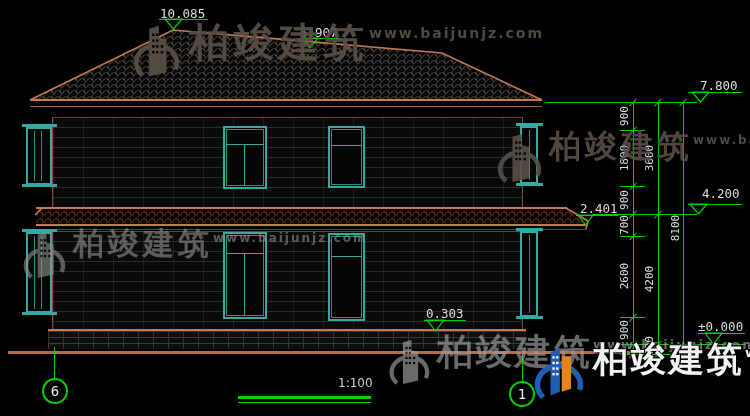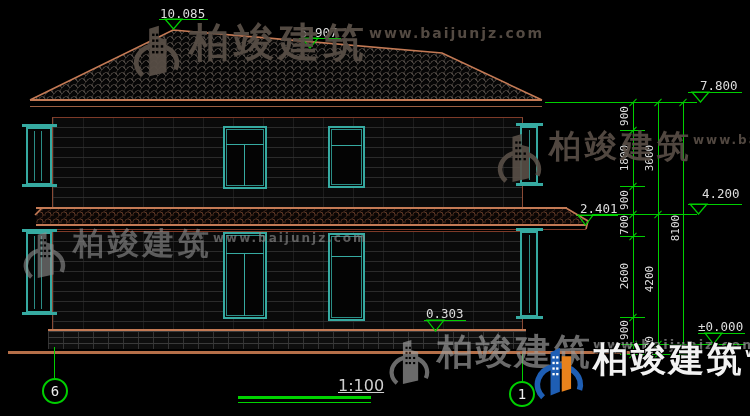--- a/index.html
+++ b/index.html
@@ -57,21 +57,21 @@
   .bay .edge{position:absolute;top:2px;bottom:2px;width:1px;background:var(--teal-dim);}
   
   .vtext{position:absolute;width:70px;height:12px;line-height:12px;text-align:center;
     transform:rotate(-90deg);font:11px "DejaVu Sans Mono",monospace;color:var(--wht);z-index:3;}
   .etext{position:absolute;font:12.5px "DejaVu Sans Mono",monospace;color:var(--wht);z-index:3;white-space:nowrap;text-align:center;}
   
   .bubble{position:absolute;width:26px;height:26px;border:2px solid var(--grn);border-radius:50%;
     color:#eee;font:14px "DejaVu Sans Mono",monospace;display:flex;align-items:center;justify-content:center;z-index:3;}
   #title{position:absolute;left:238px;top:371px;color:#f2f2f2;font-weight:bold;font-size:20px;
     letter-spacing:1px;z-index:4;white-space:nowrap;}
-  #title-scale{position:absolute;left:338px;top:376px;color:#cfcfcf;font-size:16px;z-index:4;text-decoration:underline;}
+  #title-scale{position:absolute;left:338px;top:376px;color:#cfcfcf;font-size:12px;z-index:4;}
   .rule{position:absolute;background:#00d400;z-index:4;}
   
   .wm{position:absolute;display:flex;align-items:flex-start;gap:7px;z-index:5;pointer-events:none;}
   .wm .col{display:flex;}
   .wm .brand{font-weight:bold;line-height:1;white-space:nowrap;}
   .wm .url{font-weight:bold;white-space:nowrap;}
   #wm-top{left:128px;top:22px;color:var(--smoke);opacity:.95;}
   #wm-top .brand{font-size:40px;letter-spacing:5px;}
   #wm-top .url{font-size:14px;letter-spacing:2px;margin-top:3px;}
   #wm-right{left:494px;top:130px;color:var(--smoke);opacity:.92;}

